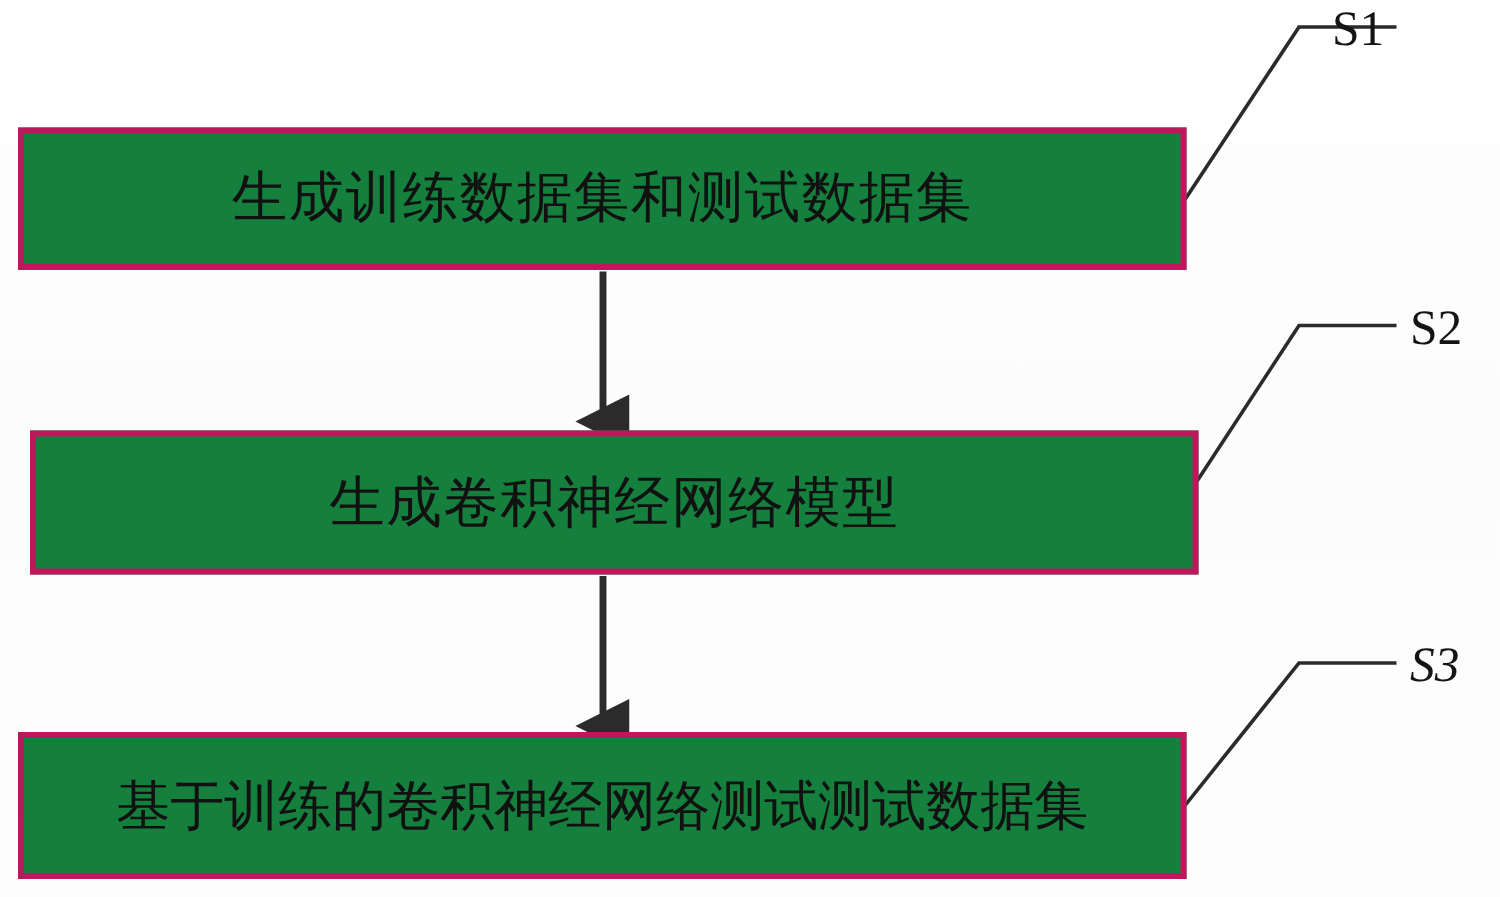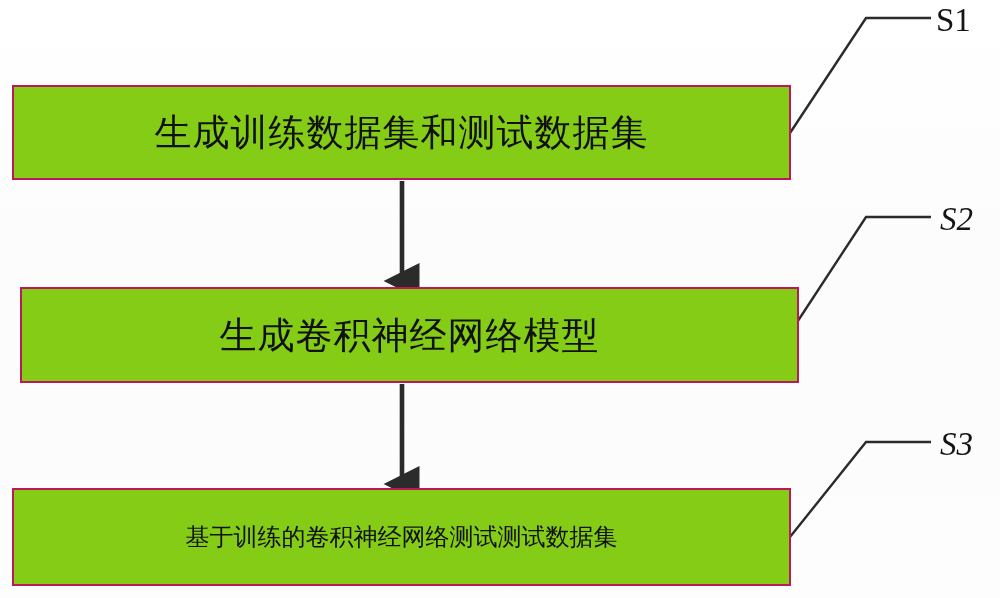--- a/index.html
+++ b/index.html
@@ -23,61 +23,61 @@
     position: absolute;
     inset: 0;
     background:
       linear-gradient(180deg, #ffffff 0%, #fcfcfc 45%, #fdfdfd 100%);
     pointer-events: none;
   }
 
   .flow-box {
     position: absolute;
     box-sizing: border-box;
-    border: 2px solid #be185d;
-    background: #84cc16;
+    border: 4px solid #be185d;
+    background: #15803d;
     display: flex;
     align-items: center;
     justify-content: center;
   }
   .flow-box .box-label {
     font-family: "Liberation Serif", "DejaVu Serif", serif;
     font-size: 37px;
     line-height: 1;
     color: #111111;
     letter-spacing: 1px;
     white-space: nowrap;
     font-weight: 400;
   }
 
   #box-1 { left: 12px;  top: 85px;  width: 779px; height: 95px; }
   #box-2 { left: 20px;  top: 287px; width: 779px; height: 96px; }
   #box-3 { left: 12px;  top: 488px; width: 779px; height: 98px; }
 
-  #box-3 .box-label { font-size: 24px; letter-spacing: 0px; }
+  #box-3 .box-label { font-size: 36px; letter-spacing: 0px; }
 
   .svg-layer {
     position: absolute;
     left: 0;
     top: 0;
     width: 1000px;
     height: 598px;
     pointer-events: none;
   }
 
   .step-tag {
     position: absolute;
     font-family: "Liberation Serif", "DejaVu Serif", serif;
     font-size: 33px;
     color: #141414;
     line-height: 1;
     white-space: nowrap;
   }
-  #tag-s1 { left: 888px; top: 4px; margin-left: 48px; }
-  #tag-s2 { left: 940px; top: 203px; font-style: italic; }
+  #tag-s1 { left: 888px; top: 4px; }
+  #tag-s2 { left: 940px; top: 203px; }
   #tag-s3 { left: 940px; top: 428px; font-style: italic; }
 </style>
 </head>
 <body>
 
 <div id="canvas">
 
   <div id="paper-noise"></div>
 
   <svg class="svg-layer" viewBox="0 0 1000 598" xmlns="http://www.w3.org/2000/svg">

